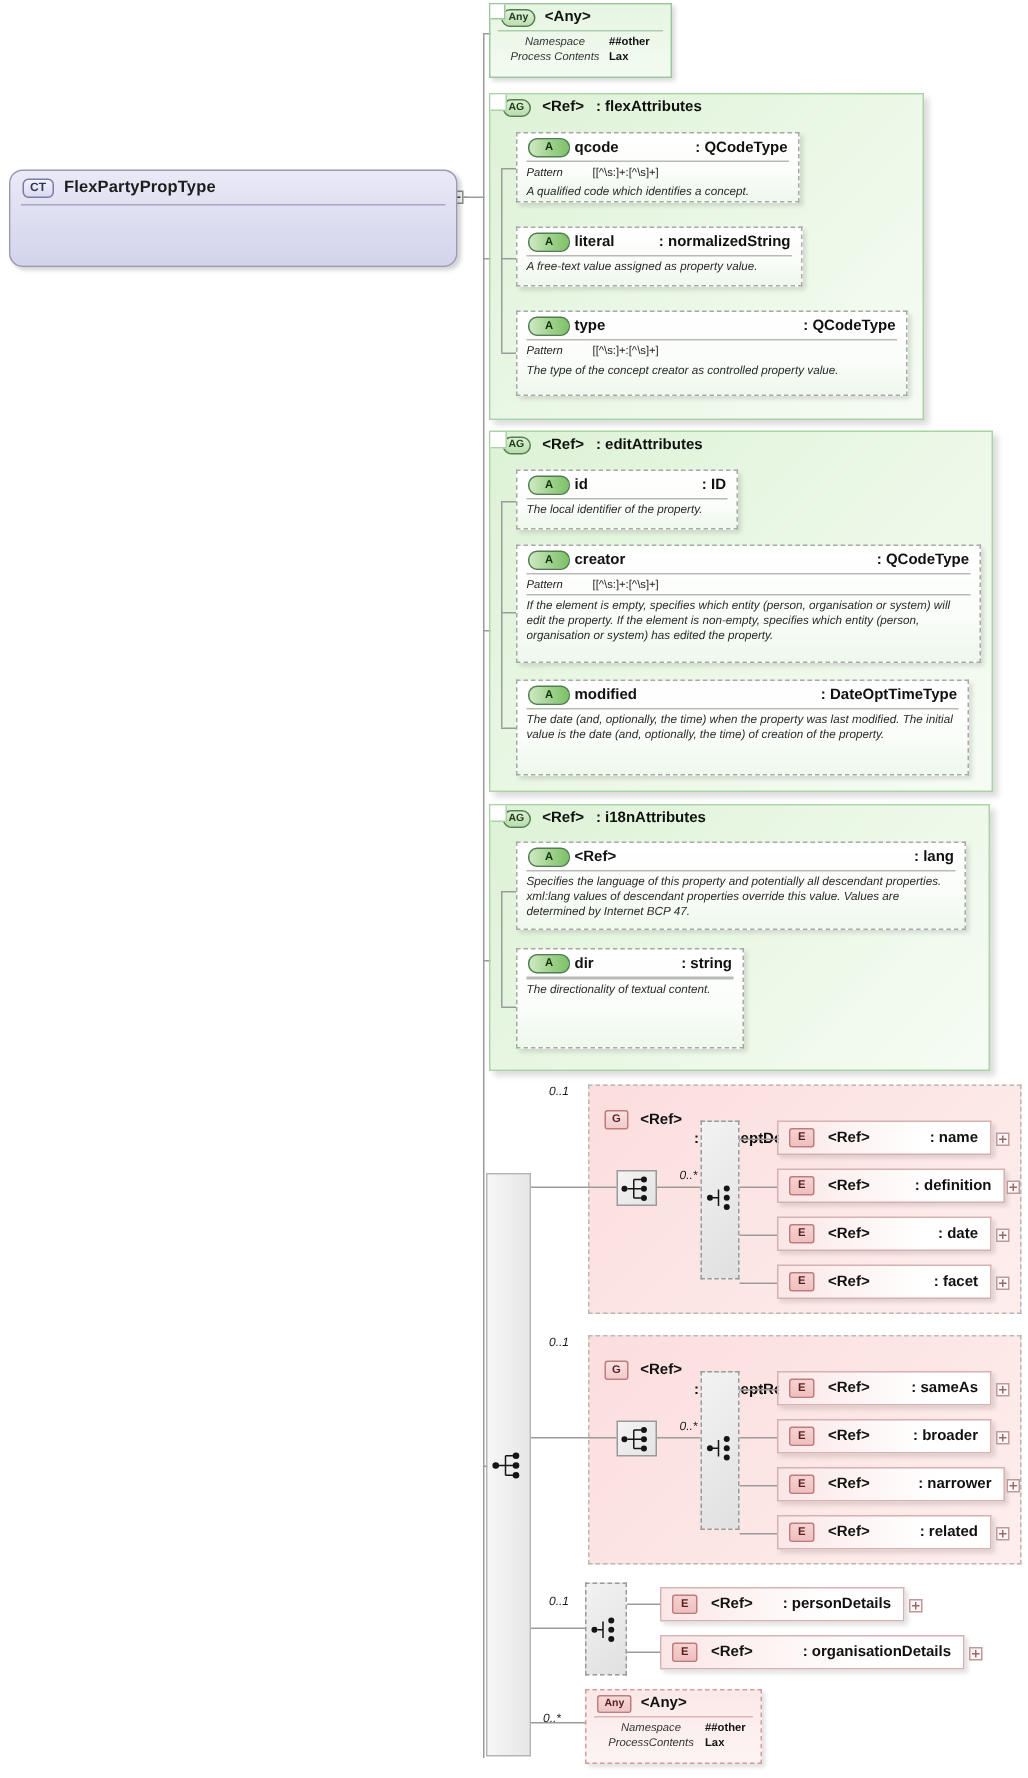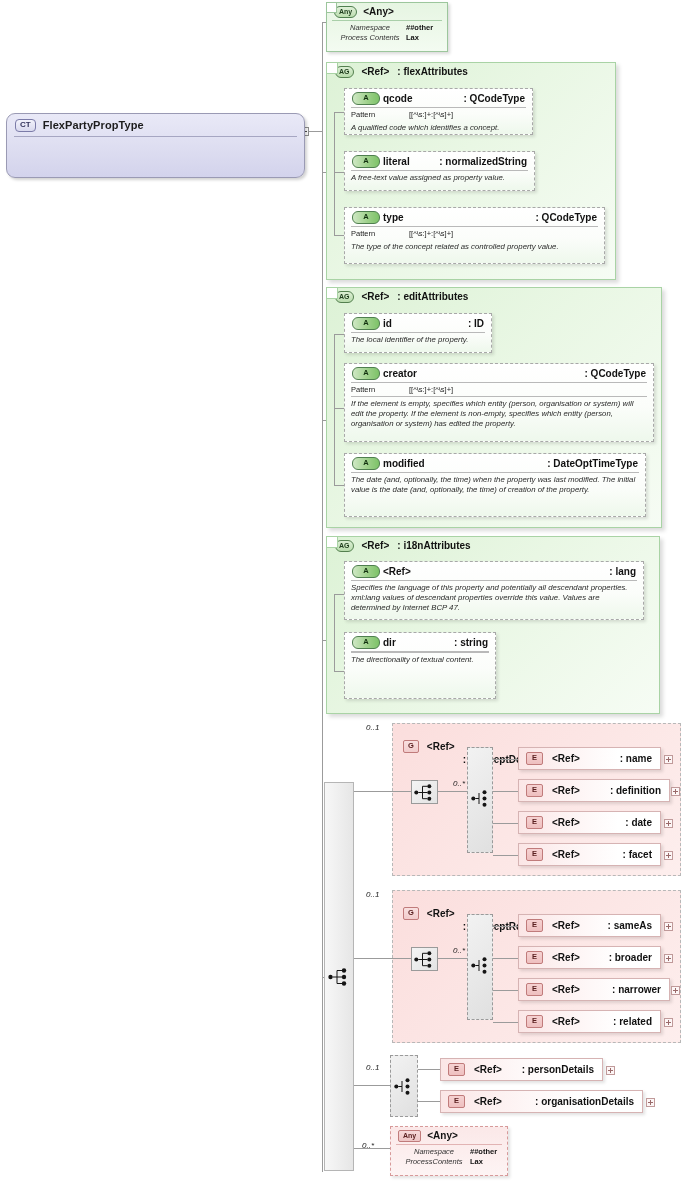--- a/index.html
+++ b/index.html
@@ -123,21 +123,21 @@
   .badge-a{
     display:inline-block;border:1px solid #4f7f4f;border-radius:6px;
     background:linear-gradient(to right,#cfe8c4 0%,#9fd18c 55%,#7dc268 100%);
     font-size:7.5px;font-weight:bold;color:#12300f;padding:0px 5px 1px 5px;line-height:1.35;
     min-width:16px;text-align:center;
   }
   .attr-nm{font-size:10px;font-weight:bold;color:#111;margin-left:3px;}
   .attr-ty{font-size:10px;font-weight:bold;color:#111;margin-left:auto;}
   .attr-sep{height:1px;background:#b9b9b9;margin:0 6px;}
   .attr-facet{display:flex;font-size:7.5px;padding:2px 6px 1px 6px;align-items:flex-start;}
-  .attr-facet .fk{color:#222;width:58px;flex:none;}
+  .attr-facet .fk{font-style:italic;color:#222;width:44px;flex:none;}
   .attr-facet .fv{color:#222;font-family:"Liberation Sans",sans-serif;white-space:pre-line;line-height:1.3;}
   .attr-doc{
     font-size:7.8px;font-style:italic;color:#2a2a2a;line-height:1.3;
     padding:2px 6px 3px 6px;
   }
 
   
   .grp-box{
     position:absolute;box-sizing:border-box;
     border:1px dashed #b8b8b8;
@@ -269,21 +269,21 @@
     <div class="attr-head">
       <span class="badge-a">A</span>
       <span class="attr-nm">type</span>
       <span class="attr-ty">: QCodeType</span>
     </div>
     <div class="attr-sep"></div>
     <div class="attr-facet">
       <span class="fk">Pattern</span>
       <span class="fv">[[^\s:]+:[^\s]+]</span>
     </div>
-    <div class="attr-doc">The type of the concept related as controlled property value.</div>
+    <div class="attr-doc">The type of the concept creator as controlled property value.</div>
   </div>
 
   <div class="ag-box" style="left:326px;top:287px;width:336px;height:241px;">
     <div class="corner"></div>
     <div class="ag-head">
       <span class="badge-ag">AG</span>
       <span class="ag-ref">&lt;Ref&gt;</span>
       <span class="ag-name">: editAttributes</span>
     </div>
   </div>

